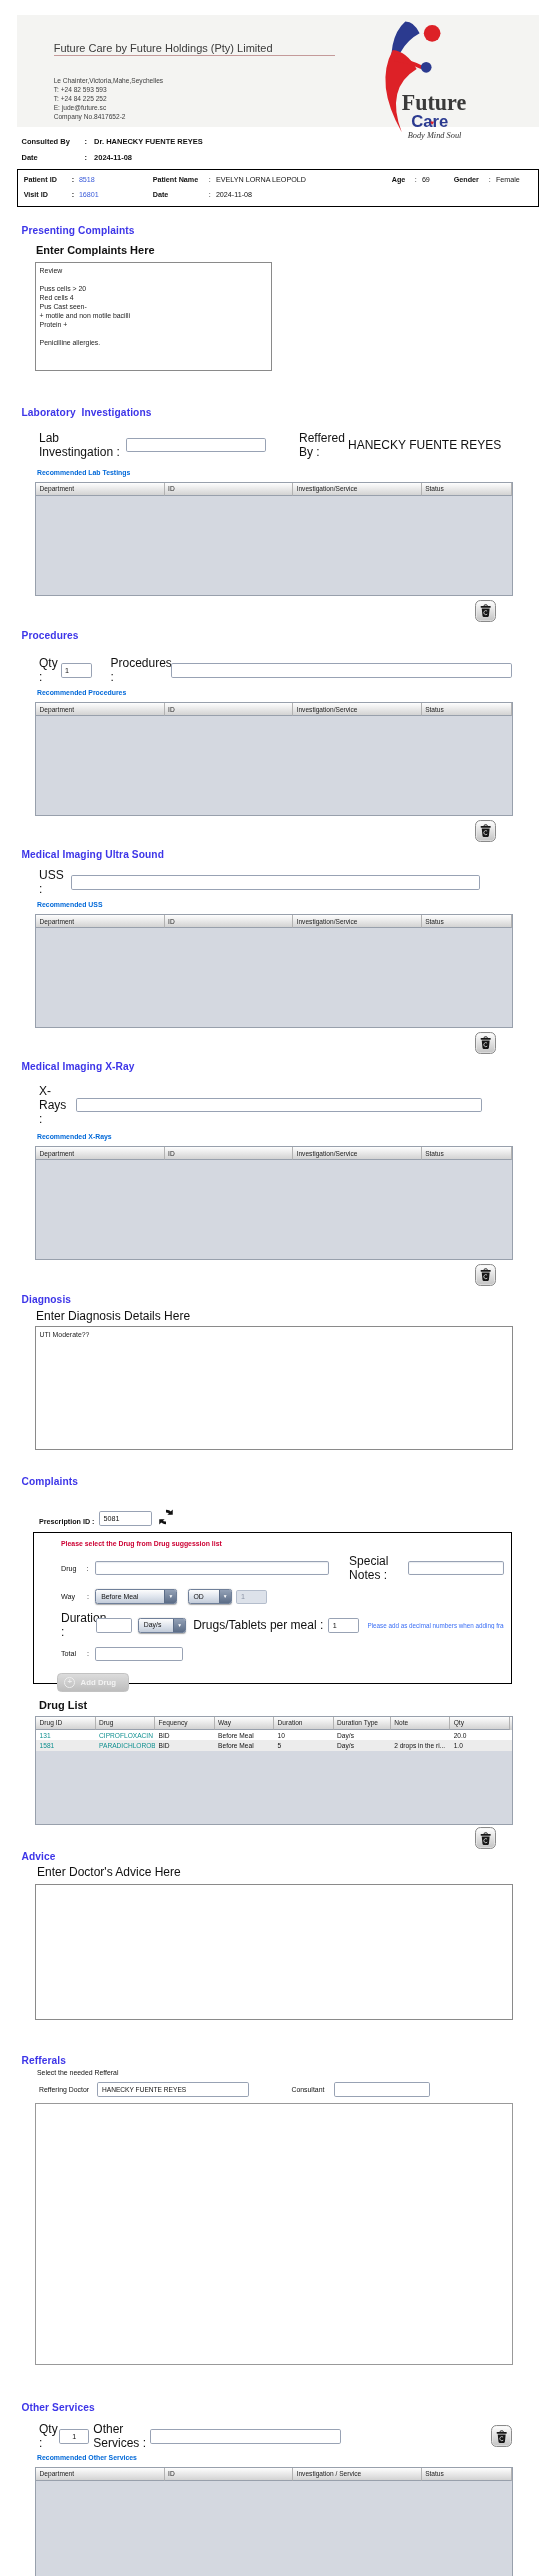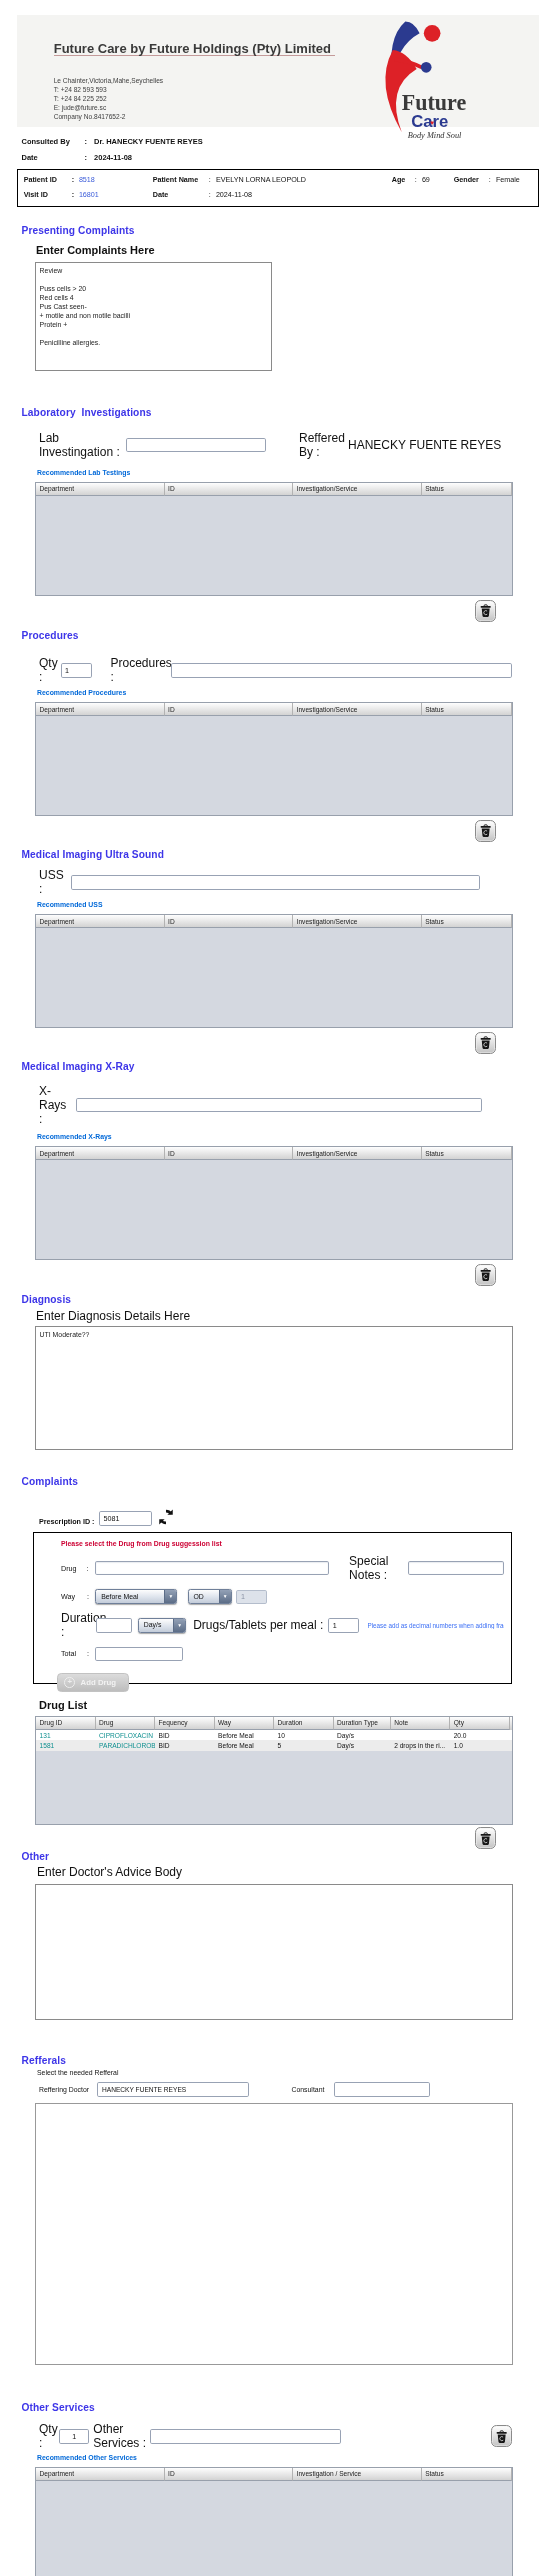--- a/index.html
+++ b/index.html
@@ -2,21 +2,21 @@
 <html style="font-size:9.6px"><head>
 <meta charset="utf-8">
 <style>
 *{box-sizing:border-box;margin:0;padding:0}
 html,body{background:#fff}
 body{width:556px;min-height:2576px;font-family:"Liberation Sans",sans-serif;color:#111;position:relative}
 
 
 .header{position:relative;margin:15px 16.7px 0;height:112px;background:#f4f4f2}
 .company{padding:29px 0 0 37px;font-size:6.6px;color:#3d3d3d;line-height:9px}
-.company .title{font-size:13px;font-weight:bold;color:#3a3a3a;display:inline-block;width:281px;border-bottom:0.6px solid #c49a9a;padding-bottom:1.8px;margin-bottom:20px}
+.company .title{font-size:11px;font-weight:normal;color:#3a3a3a;display:inline-block;width:281px;border-bottom:0.6px solid #c49a9a;padding-bottom:1.8px;margin-bottom:20px}
 .logo{position:absolute;left:318px;top:0;width:149px;height:126px}
 
 
 .consult{margin:9.6px 0 0 21.5px;font-size:7.5px;font-weight:bold}
 .consult .crow{display:flex;margin-bottom:7.2px}
 .consult .clbl{width:63px}
 .consult .ccol{width:9.6px}
 
 
 .patient-bar{margin:1.2px 16.7px 0;border:1.2px solid #000;padding:4.8px 6px 1.2px;font-size:7.2px;background:#fff}
@@ -378,22 +378,22 @@
   <div class="trash">
     <svg width="11.4" height="13" viewBox="0 0 20 23">
       <rect x="1" y="3.5" width="18" height="3" rx="1.2" fill="#161616"></rect>
       <path d="M7 3.5 L8 1.5 h4 l1 2" fill="none" stroke="#161616" stroke-width="1.6"></path>
       <path d="M3 8 h14 l-1.3 13a2 2 0 0 1-2 1.8H6.3a2 2 0 0 1-2-1.8z" fill="#161616"></path>
       <path d="M12.5 12.5a3.6 3.6 0 1 0 .3 5.4" fill="none" stroke="#f0f0f0" stroke-width="1.3"></path>
     </svg>
   </div>
 </div>
 
-<h2 class="sec" style="margin-top:1.2px">Other</h2>
-<div class="flabel mt6" style="margin-left:37px">Enter Doctor's Advice Body</div>
+<h2 class="sec" style="margin-top:1.2px">Advice</h2>
+<div class="flabel mt6" style="margin-left:37px">Enter Doctor's Advice Here</div>
 <div class="textbox advice-box mt8"></div>
 
 <h2 class="sec mt58">Refferals</h2>
 <div class="flabel mt6" style="margin-left:37px;font-size:6.9px">Select the needed Refferal</div>
 <div class="ref-row mt10">
   <span>Reffering Doctor</span>
   <input class="box" style="margin-left: 8.4px; width: 152px; font-size: 6.6px;" value="HANECKY FUENTE REYES">
   <span class="gap70"></span>
   <span>Consultant</span>
   <input class="box" style="margin-left: 9.6px; width: 96px;">

